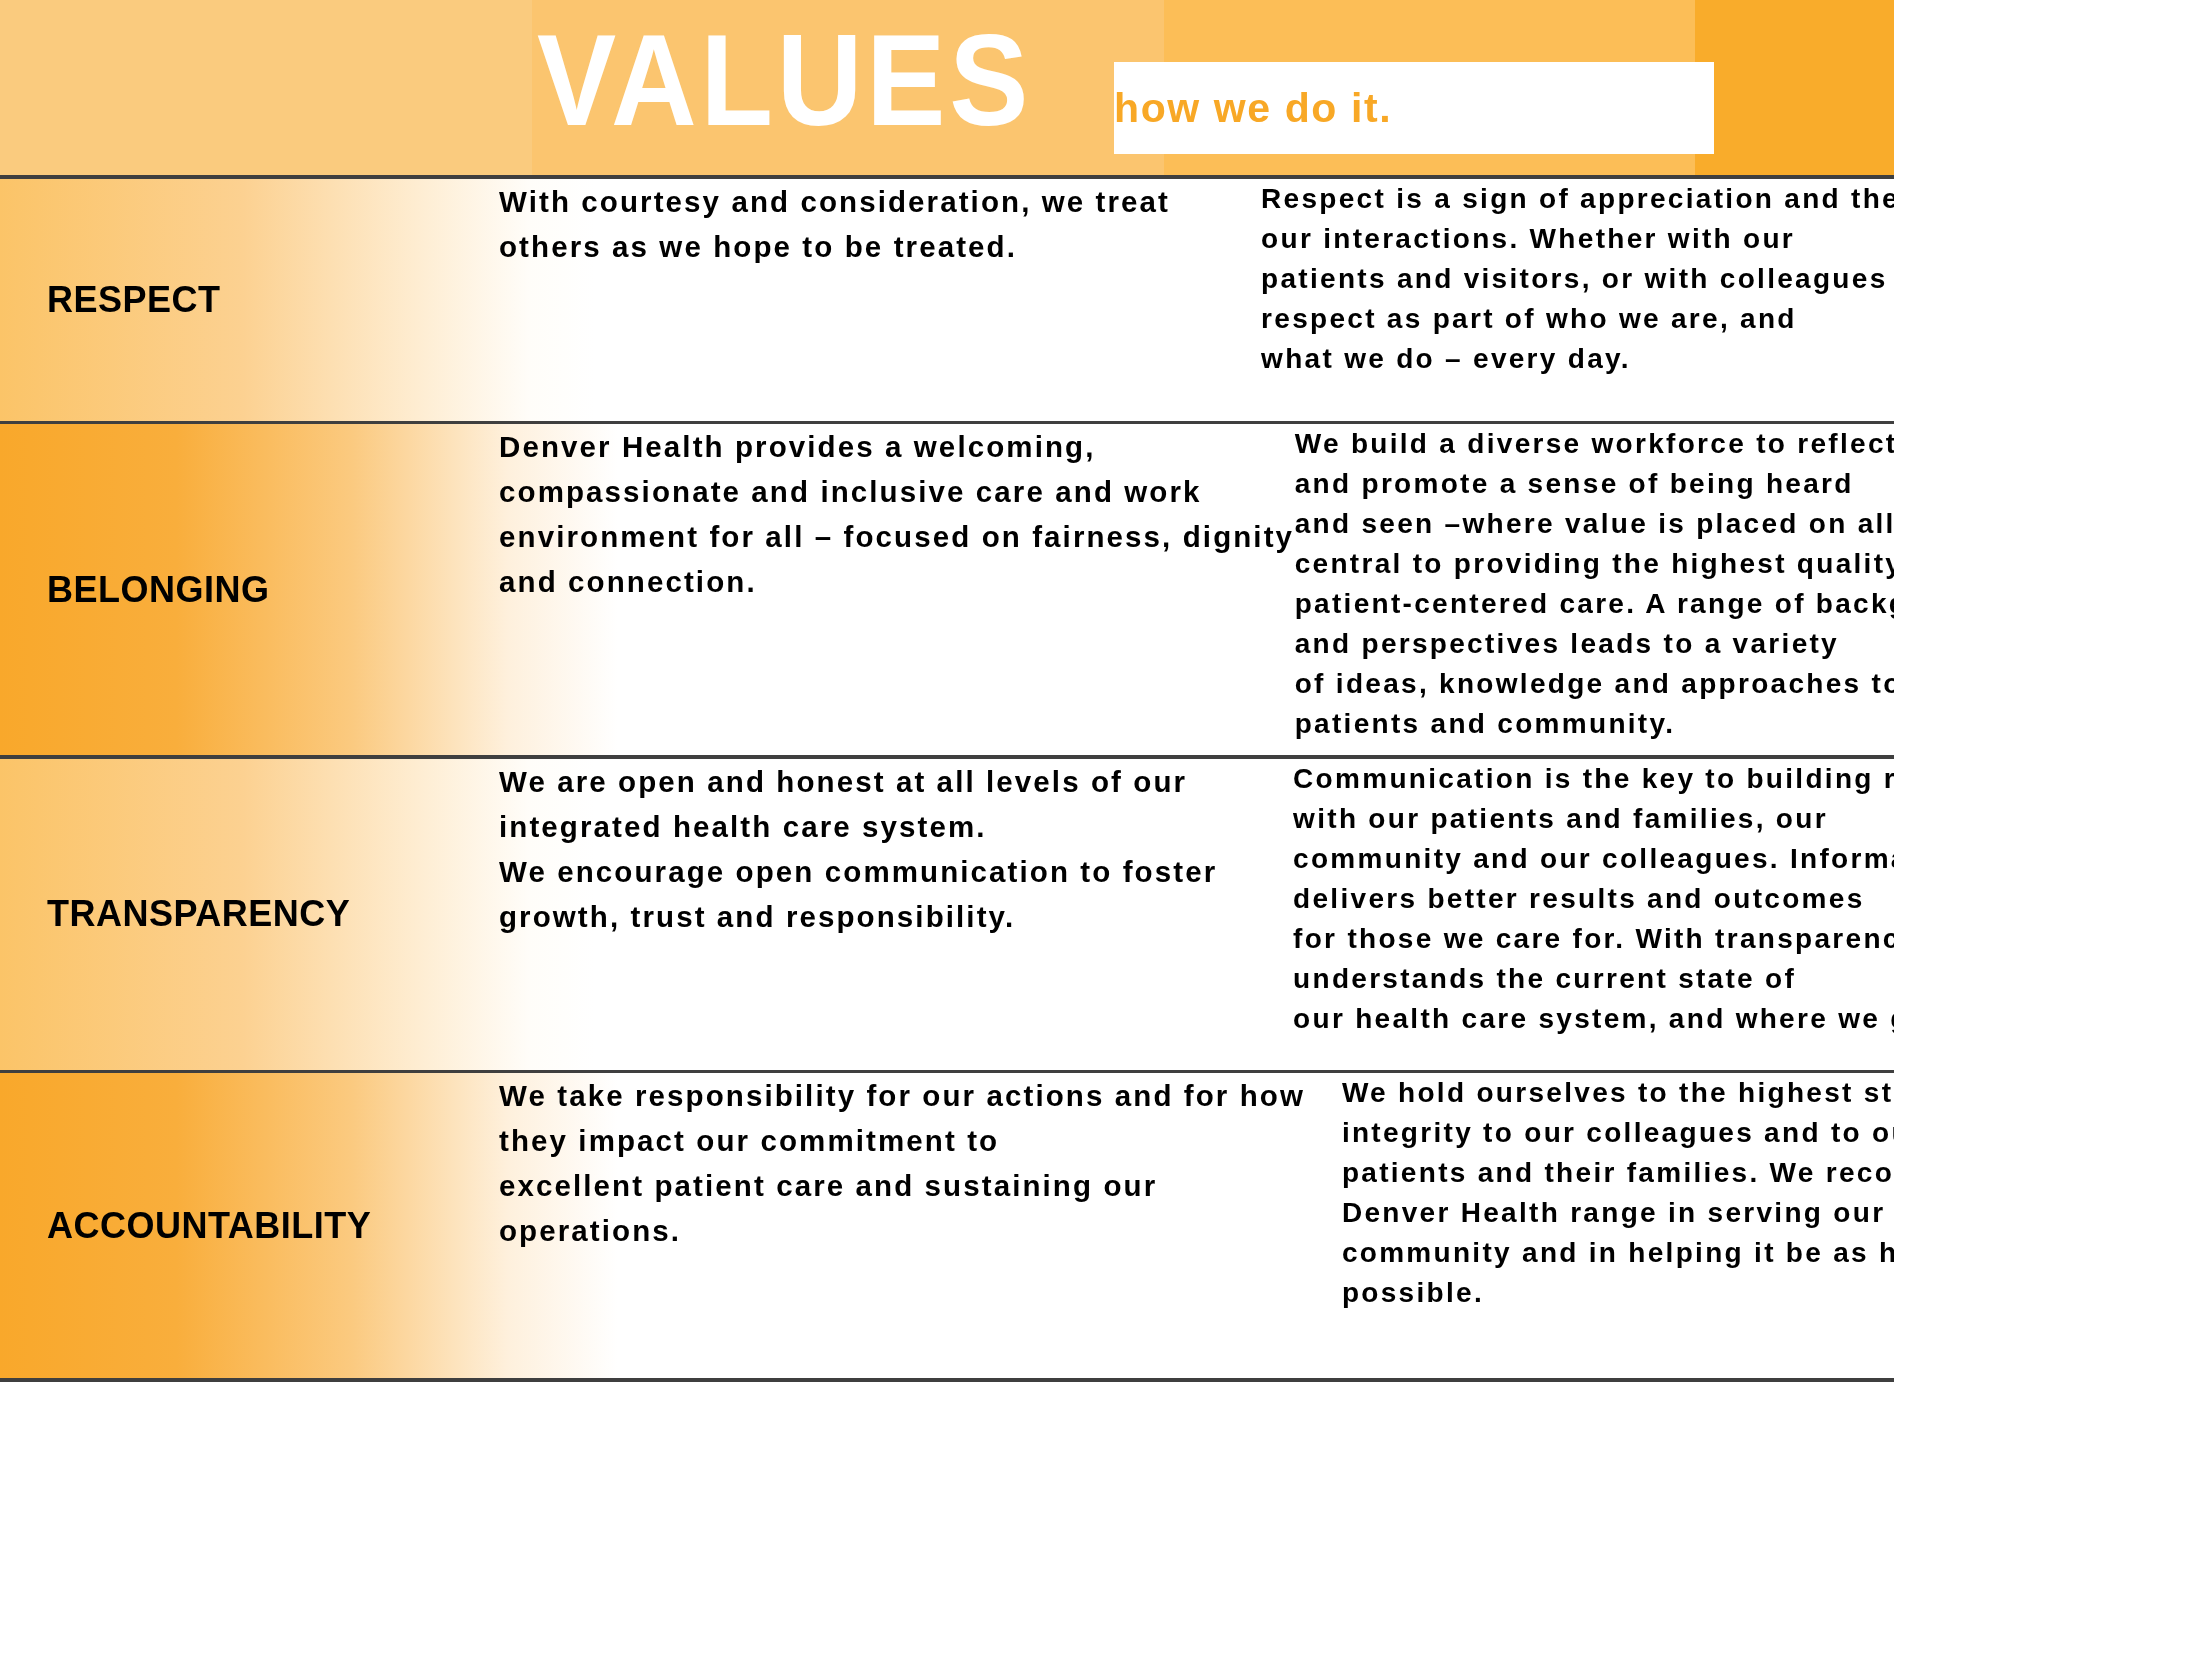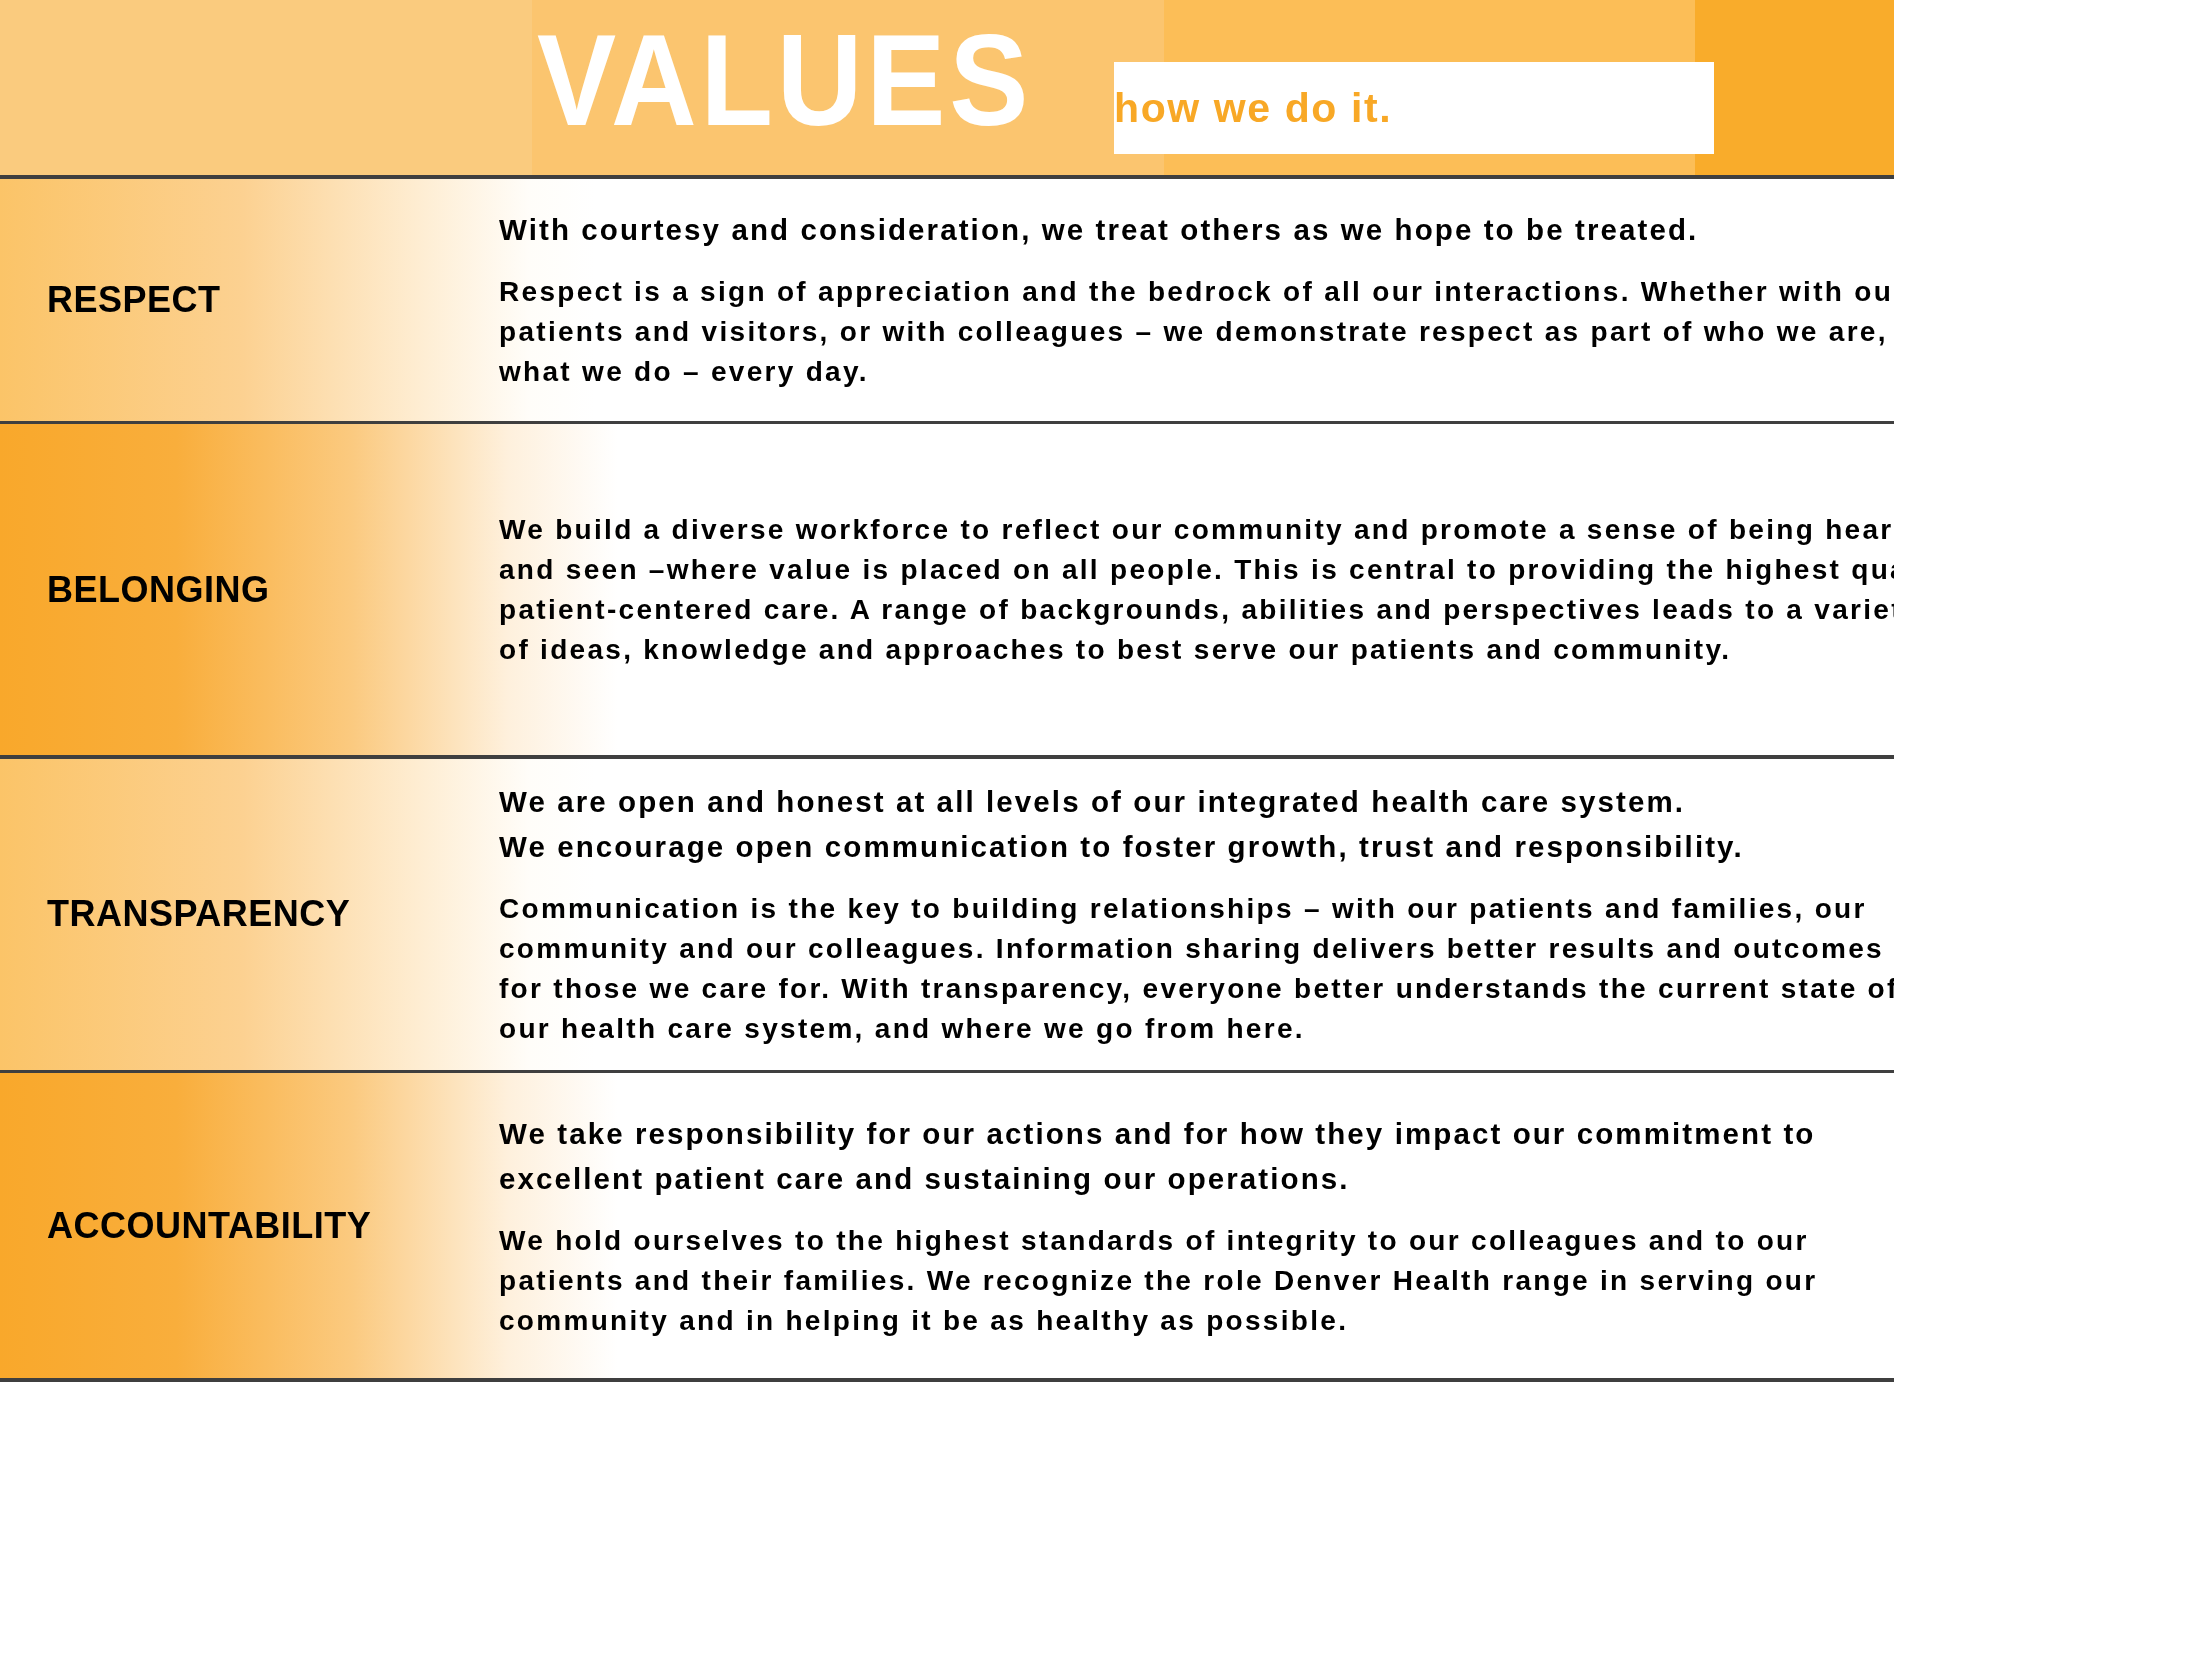--- a/index.html
+++ b/index.html
@@ -46,21 +46,21 @@
   .row-accountability{height:305px;}
 
   .label-col{
     width:499px;flex:0 0 499px;display:flex;align-items:center;
     padding-left:47px;
   }
   .row-label{
     font-size:36px;font-weight:700;letter-spacing:0.5px;color:#000;white-space:nowrap;
   }
   .text-col{
-    flex:1 1 auto;display:flex;flex-direction:column;justify-content:center;
+    flex:1 1 auto;display:flex;justify-content:center;
     padding-right:19px;
   }
   .lead{
     font-weight:700;font-size:29.5px;line-height:45px;letter-spacing:2.1px;
     white-space:pre-line;margin-bottom:19.6px;
   }
   .body-text{
     font-weight:700;font-size:28px;line-height:40px;letter-spacing:2.3px;
     white-space:pre-line;
   }
@@ -97,20 +97,22 @@
     </div>
   </section>
 
   <div class="sep"></div>
 
   <section class="row deep row-belonging">
     <div class="label-col">
       <h2 class="row-label">BELONGING</h2>
     </div>
     <div class="text-col">
+      <p class="lead">Denver Health provides a welcoming, compassionate and inclusive care and work
+environment for all – focused on fairness, dignity and connection.</p>
       <p class="body-text">We build a diverse workforce to reflect our community and promote a sense of being heard
 and seen –where value is placed on all people. This is central to providing the highest quality,
 patient-centered care. A range of backgrounds, abilities and perspectives leads to a variety
 of ideas, knowledge and approaches to best serve our patients and community.</p>
     </div>
   </section>
 
   <div class="sep"></div>
 
   <section class="row light row-transparency">

